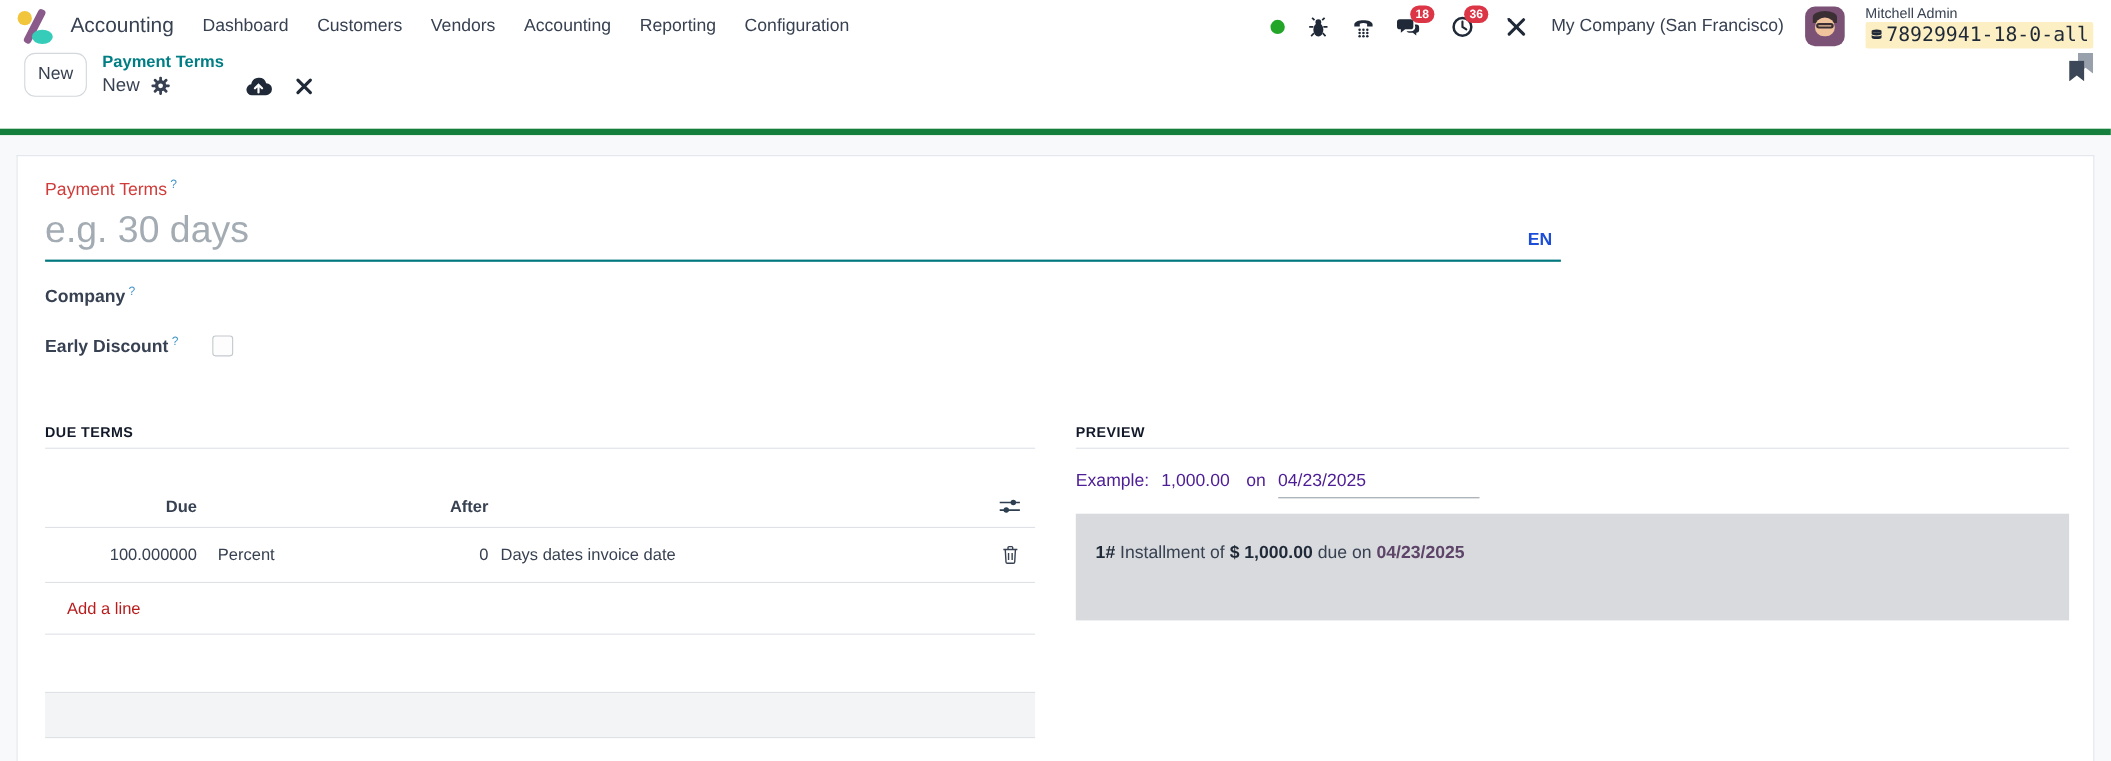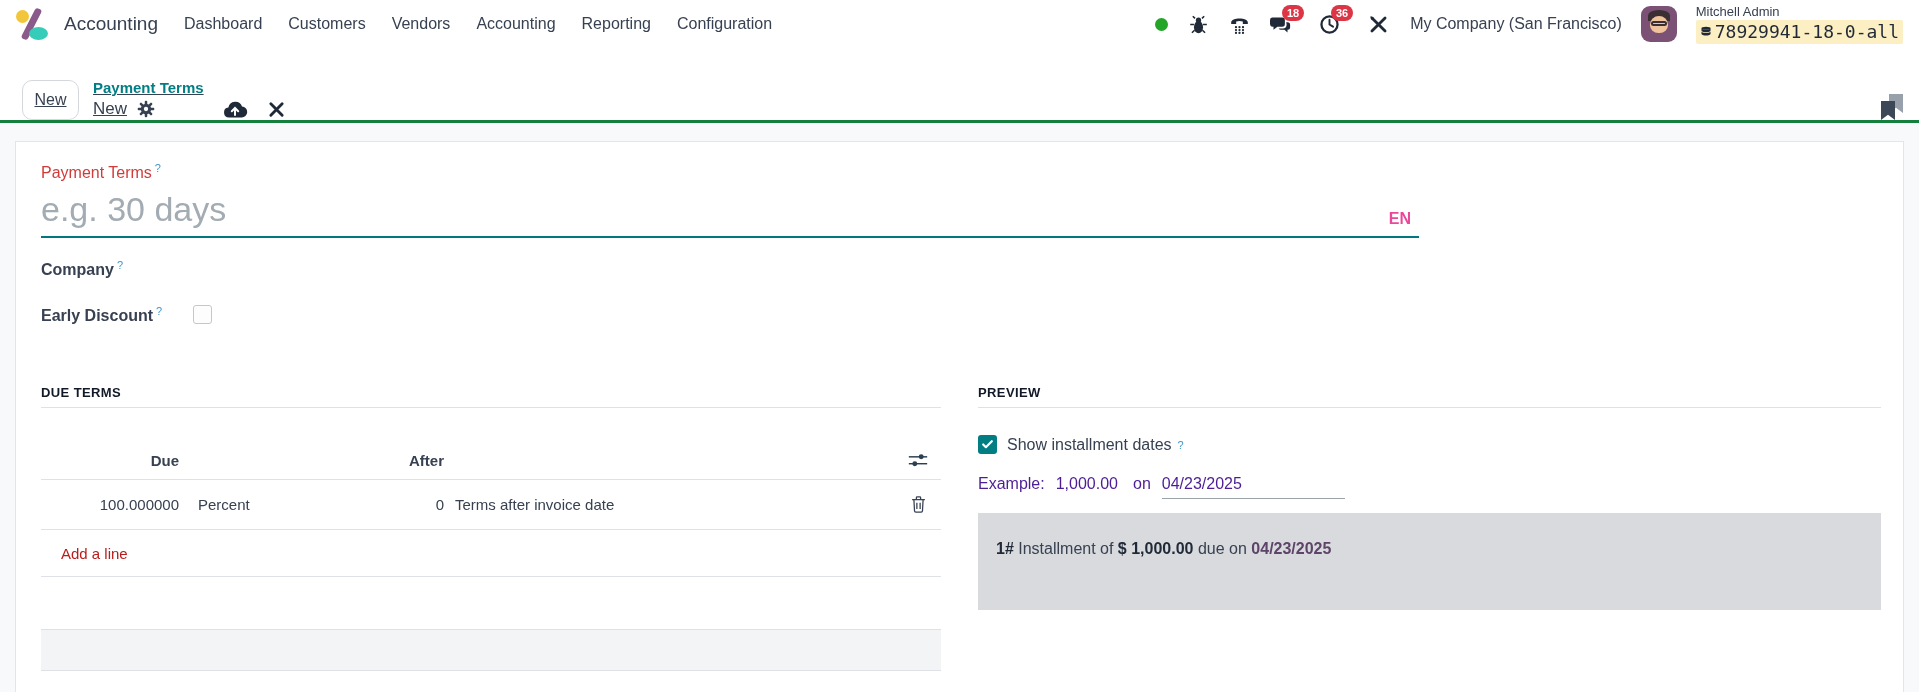--- a/index.html
+++ b/index.html
@@ -26,22 +26,22 @@
   .avatar .hair { position:absolute; left:7px; top:4px; width:22px; height:11px; border-radius:50% 50% 0 0; background:#3a2f33; }
   .avatar .face { position:absolute; left:9px; top:10px; width:18px; height:17px; border-radius:50% 50% 46% 46%; background:#f0c39c; }
   .avatar .glasses { position:absolute; left:10px; top:15px; width:16px; height:5px; border:2px solid #3a2f33; border-radius:3px; background:transparent; }
   .user-block { display:flex; flex-direction:column; line-height:1.25; }
   .user-name { font-size:13px; color:#374151; }
   .version-badge { display:flex; align-items:center; gap:3px; background:#fcefc3; padding:1px 4px; border-radius:2px;
     font-family:"DejaVu Sans Mono", monospace; font-size:18px; color:#1f2937; }
   .version-badge svg { width:12px; height:12px; }
 
   
-  .control-panel { position:relative; height:75px; background:#fff; border-bottom:3px solid #15803d;
-    display:flex; align-items:flex-end; padding:0 16px 0 22px;text-decoration:underline; }
+  .control-panel { position:relative; height:75px; background:#fff; border-bottom:6px solid #15803d;
+    display:flex; align-items:flex-start; padding:0 16px 0 22px; }
   .btn-new { width:57px; height:40px; background:#fff; border:1px solid #d4d8dc; border-radius:10px;
     font-size:16px; font-weight:500; color:#374151; cursor:pointer; font-family:inherit; }
   .crumbs { margin-left:14px; display:flex; flex-direction:column; justify-content:center; line-height:1.2; }
   .crumb-parent { font-size:15px; font-weight:700; color:#017e84; cursor:pointer; }
   .crumb-line2 { display:flex; align-items:center; margin-top:1px; }
   .crumb-current { font-size:17px; color:#374151; }
   .gear-btn { margin-left:9px; width:20px; height:20px; cursor:pointer; }
   .save-btn { margin-left:66px; width:26px; height:22px; cursor:pointer; }
   .discard-btn { margin-left:20px; width:17px; height:17px; cursor:pointer; }
   .bookmark-wrap { margin-left:auto; position:relative; width:22px; height:26px; cursor:pointer; }
@@ -54,21 +54,21 @@
   .sheet { position:absolute; left:15px; right:15px; top:18px; bottom:-6px; background:#fff;
     border:1px solid #e2e6ea; border-bottom:none; }
 
   .help { color:#4596c8; font-size:11px; vertical-align:super; margin-left:3px; font-weight:400; }
 
   .name-label { position:absolute; left:25px; top:20px; font-size:16px; font-weight:500; color:#d03c3a; }
   .name-wrap { position:absolute; left:25px; top:42px; width:1378px; height:54px; border-bottom:2px solid #01787e; }
   .name-input { width:100%; height:50px; border:none; outline:none; background:transparent;
     font-family:inherit; font-size:34px; color:#374151; }
   .name-input::placeholder { color:#a3abb3; }
-  .lang-badge { position:absolute; right:8px; bottom:8px; font-size:16px; font-weight:600; color:#ec4899; cursor:pointer; }
+  .lang-badge { position:absolute; right:8px; bottom:8px; font-size:16px; font-weight:600; color:#1d4ed8; cursor:pointer; }
 
   .field-label { font-size:16px; font-weight:600; color:#374151; }
   .company-row { position:absolute; left:25px; top:117px; }
   .early-row { position:absolute; left:25px; top:163px; }
   .checkbox-empty { position:absolute; left:152px; top:0px; width:19px; height:19px; background:#fdfdfd;
     border:1px solid #c3c8cd; border-radius:3px; cursor:pointer; }
 
   .group { position:absolute; top:243px; }
   .group-left { left:25px; width:900px; }
   .group-right { left:962px; width:903px; }
@@ -262,48 +262,39 @@
             <path d="M2 13.5 H22" stroke-width="1.6"></path>
               <circle cx="8.5" cy="13.5" r="2.7" fill="#2c3e50" stroke="none"></circle>
           </svg>
         </span>
       </div>
 
       <div class="dt-row">
         <span class="c1">100.000000</span>
         <span class="c2">Percent</span>
         <span class="c3">0</span>
-        <span class="c4">Terms after invoice date</span>
+        <span class="c4">Days dates invoice date</span>
         <span class="c5">
           <svg width="17" height="19" viewBox="0 0 24 26" fill="none" stroke="#374151" stroke-width="1.8">
             <path d="M3 6 H21 M9 6 V3.5 a1.2 1.2 0 0 1 1.2 -1.2 h3.6 a1.2 1.2 0 0 1 1.2 1.2 V6 M5.5 6 l.9 16 a1.8 1.8 0 0 0 1.8 1.7 h7.6 a1.8 1.8 0 0 0 1.8 -1.7 L18.5 6 M9.7 10.5 v9 M14.3 10.5 v9"></path>
           </svg>
         </span>
       </div>
 
       <div class="add-line-row">
         <span class="add-line">Add a line</span>
       </div>
 
       <div class="dt-blank"></div>
       <div class="dt-footer"></div>
     </div>
 
     <div class="group group-right">
       <div class="group-title">PREVIEW</div>
 
-      <div class="pv-check-row">
-        <span class="checkbox-checked">
-          <svg width="13" height="13" viewBox="0 0 24 24" fill="none" stroke="#fff" stroke-width="4" stroke-linecap="round" stroke-linejoin="round">
-              <path d="M20 6 L9 17 L4 12"></path>
-            </svg>
-        </span>
-        <span class="pv-check-label">Show installment dates</span>
-          <sup class="help" style="margin-left:-4px">?</sup>
-      </div>
 
       <div class="pv-example-row">
         <span>Example:</span>
         <span class="pv-amount">1,000.00</span>
         <span class="pv-on">on</span>
         <span class="pv-date">04/23/2025</span>
       </div>
 
       <div class="pv-note-box">
         <div class="pv-installment">

